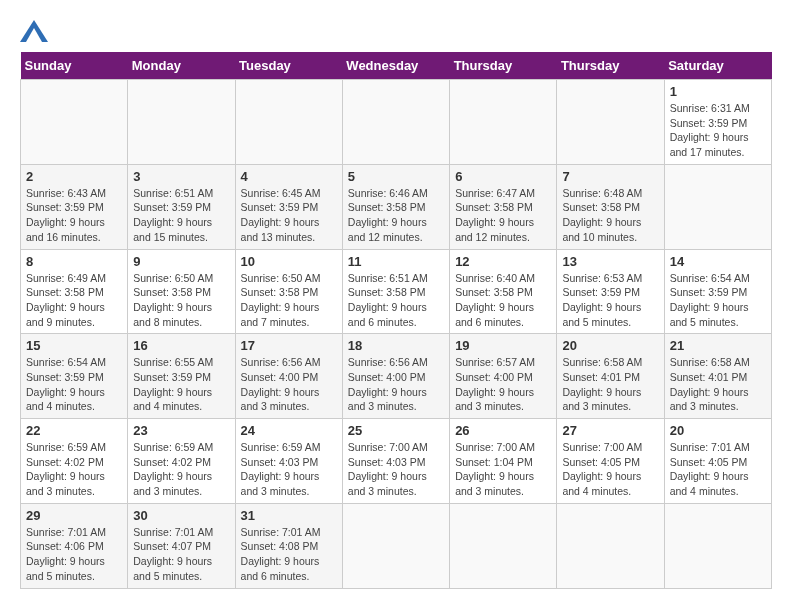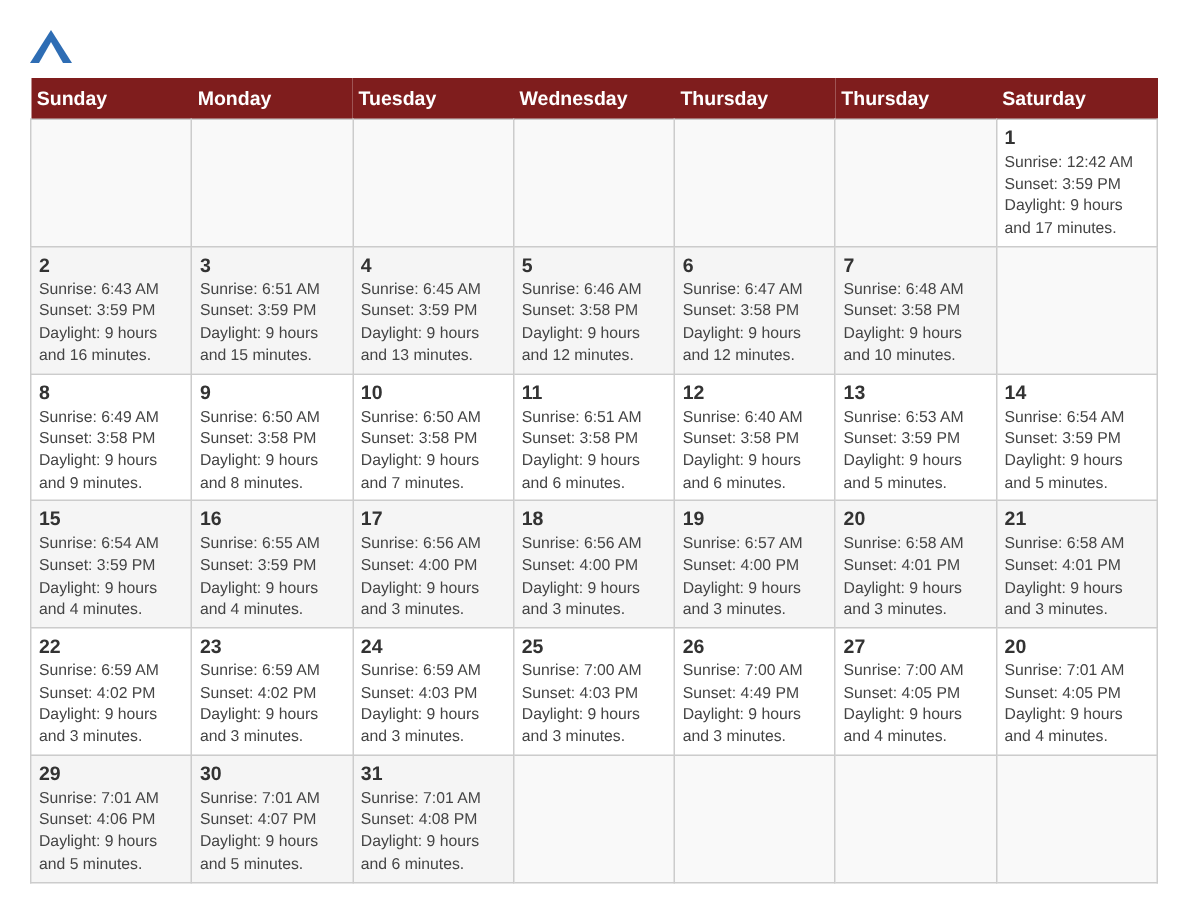--- a/index.html
+++ b/index.html
@@ -46,21 +46,21 @@
     .subtitle {
       font-size: 16px;
       color: #555;
     }
     table {
       width: 100%;
       border-collapse: collapse;
       font-size: 11px;
     }
     thead tr th {
-      background-color: #7f1d1d;
+      background-color: #701a75;
       color: #fff;
       padding: 6px 4px;
       text-align: left;
       font-size: 13px;
       font-weight: bold;
     }
     tbody tr td {
       border: 1px solid #ccc;
       padding: 4px 5px;
       vertical-align: top;
@@ -123,21 +123,21 @@
   <tbody id="calendar-body">
       <tr>
         <td class="empty-cell"></td>
         <td class="empty-cell"></td>
         <td class="empty-cell"></td>
         <td class="empty-cell"></td>
         <td class="empty-cell"></td>
         <td class="empty-cell"></td>
         <td>
           <span class="day-number">1</span>
-          <div class="day-info"><span>Sunrise: 12:42 AM</span><br><span>Sunset: 3:59 PM</span><br><span>Daylight: 9 hours and 17 minutes.</span></div>
+          <div class="day-info"><span>Sunrise: 6:31 AM</span><br><span>Sunset: 3:59 PM</span><br><span>Daylight: 9 hours and 17 minutes.</span></div>
         </td>
       </tr>
       <tr>
         <td>
           <span class="day-number">2</span>
           <div class="day-info"><span>Sunrise: 6:43 AM</span><br><span>Sunset: 3:59 PM</span><br><span>Daylight: 9 hours and 16 minutes.</span></div>
         </td>
         <td>
           <span class="day-number">3</span>
           <div class="day-info"><span>Sunrise: 6:51 AM</span><br><span>Sunset: 3:59 PM</span><br><span>Daylight: 9 hours and 15 minutes.</span></div>
@@ -232,21 +232,21 @@
         <td>
           <span class="day-number">24</span>
           <div class="day-info"><span>Sunrise: 6:59 AM</span><br><span>Sunset: 4:03 PM</span><br><span>Daylight: 9 hours and 3 minutes.</span></div>
         </td>
         <td>
           <span class="day-number">25</span>
           <div class="day-info"><span>Sunrise: 7:00 AM</span><br><span>Sunset: 4:03 PM</span><br><span>Daylight: 9 hours and 3 minutes.</span></div>
         </td>
         <td>
           <span class="day-number">26</span>
-          <div class="day-info"><span>Sunrise: 7:00 AM</span><br><span>Sunset: 4:49 PM</span><br><span>Daylight: 9 hours and 3 minutes.</span></div>
+          <div class="day-info"><span>Sunrise: 7:00 AM</span><br><span>Sunset: 1:04 PM</span><br><span>Daylight: 9 hours and 3 minutes.</span></div>
         </td>
         <td>
           <span class="day-number">27</span>
           <div class="day-info"><span>Sunrise: 7:00 AM</span><br><span>Sunset: 4:05 PM</span><br><span>Daylight: 9 hours and 4 minutes.</span></div>
         </td>
         <td>
           <span class="day-number">20</span>
           <div class="day-info"><span>Sunrise: 7:01 AM</span><br><span>Sunset: 4:05 PM</span><br><span>Daylight: 9 hours and 4 minutes.</span></div>
         </td>
       </tr>

